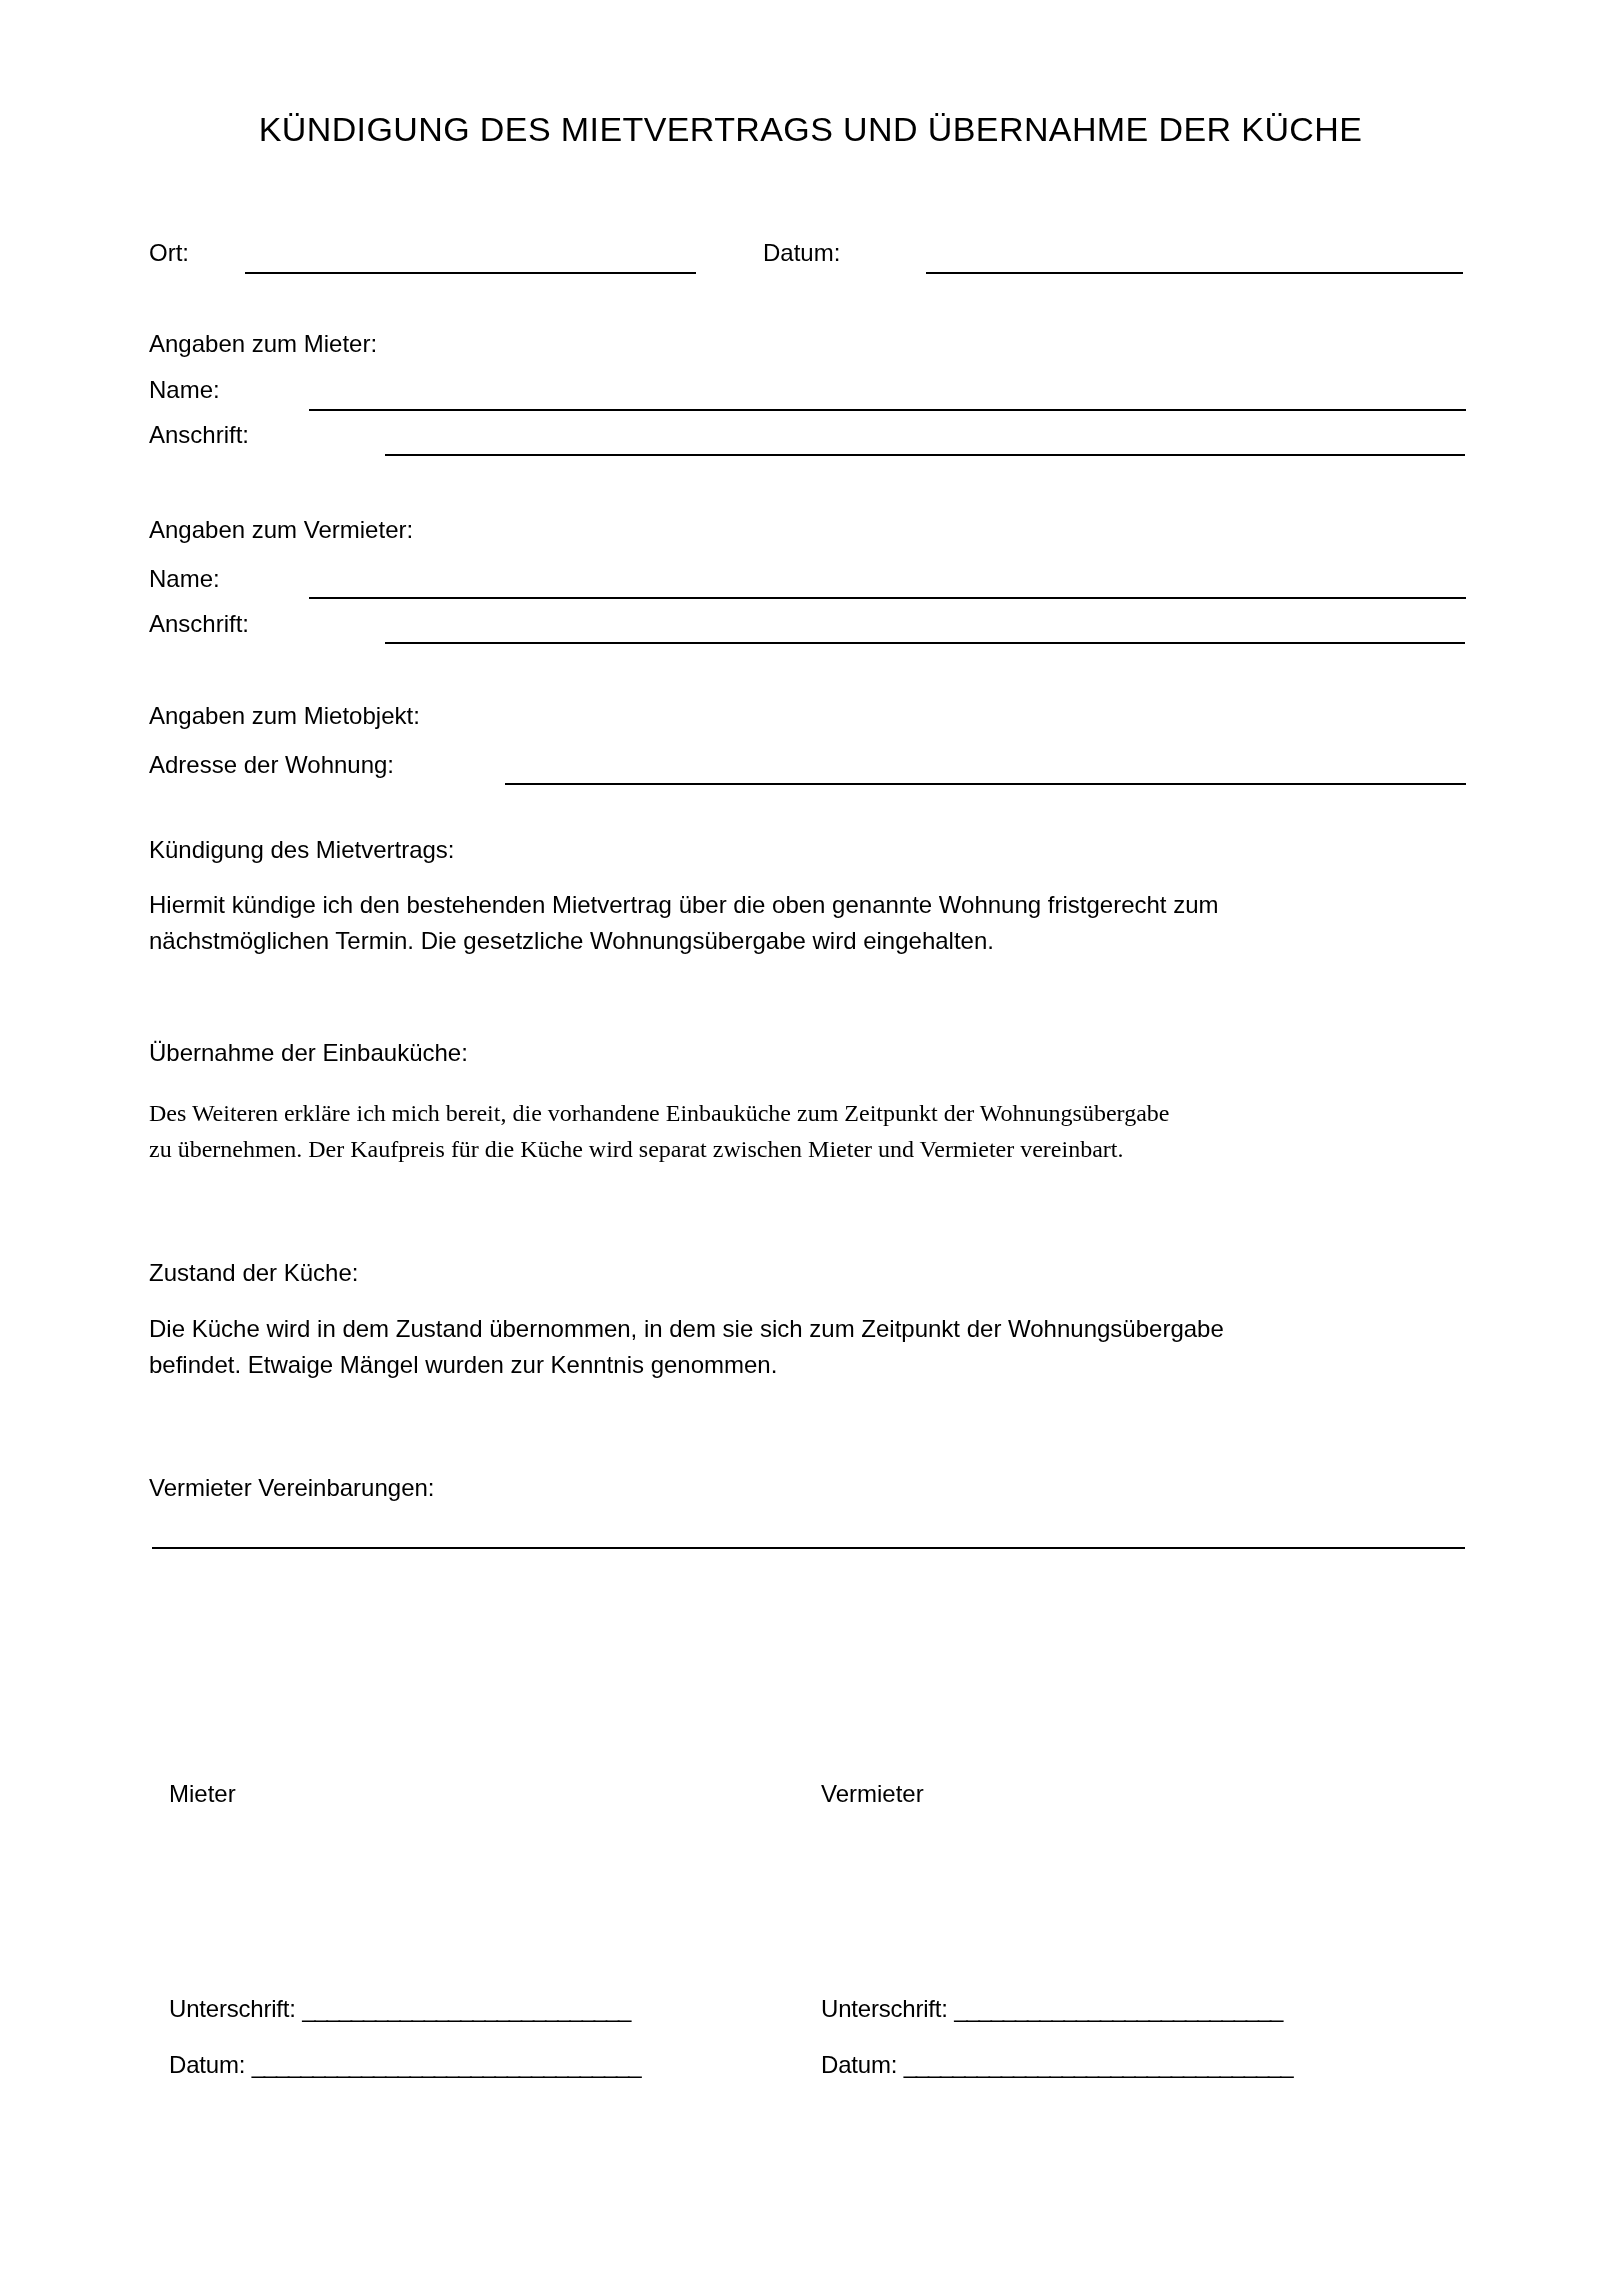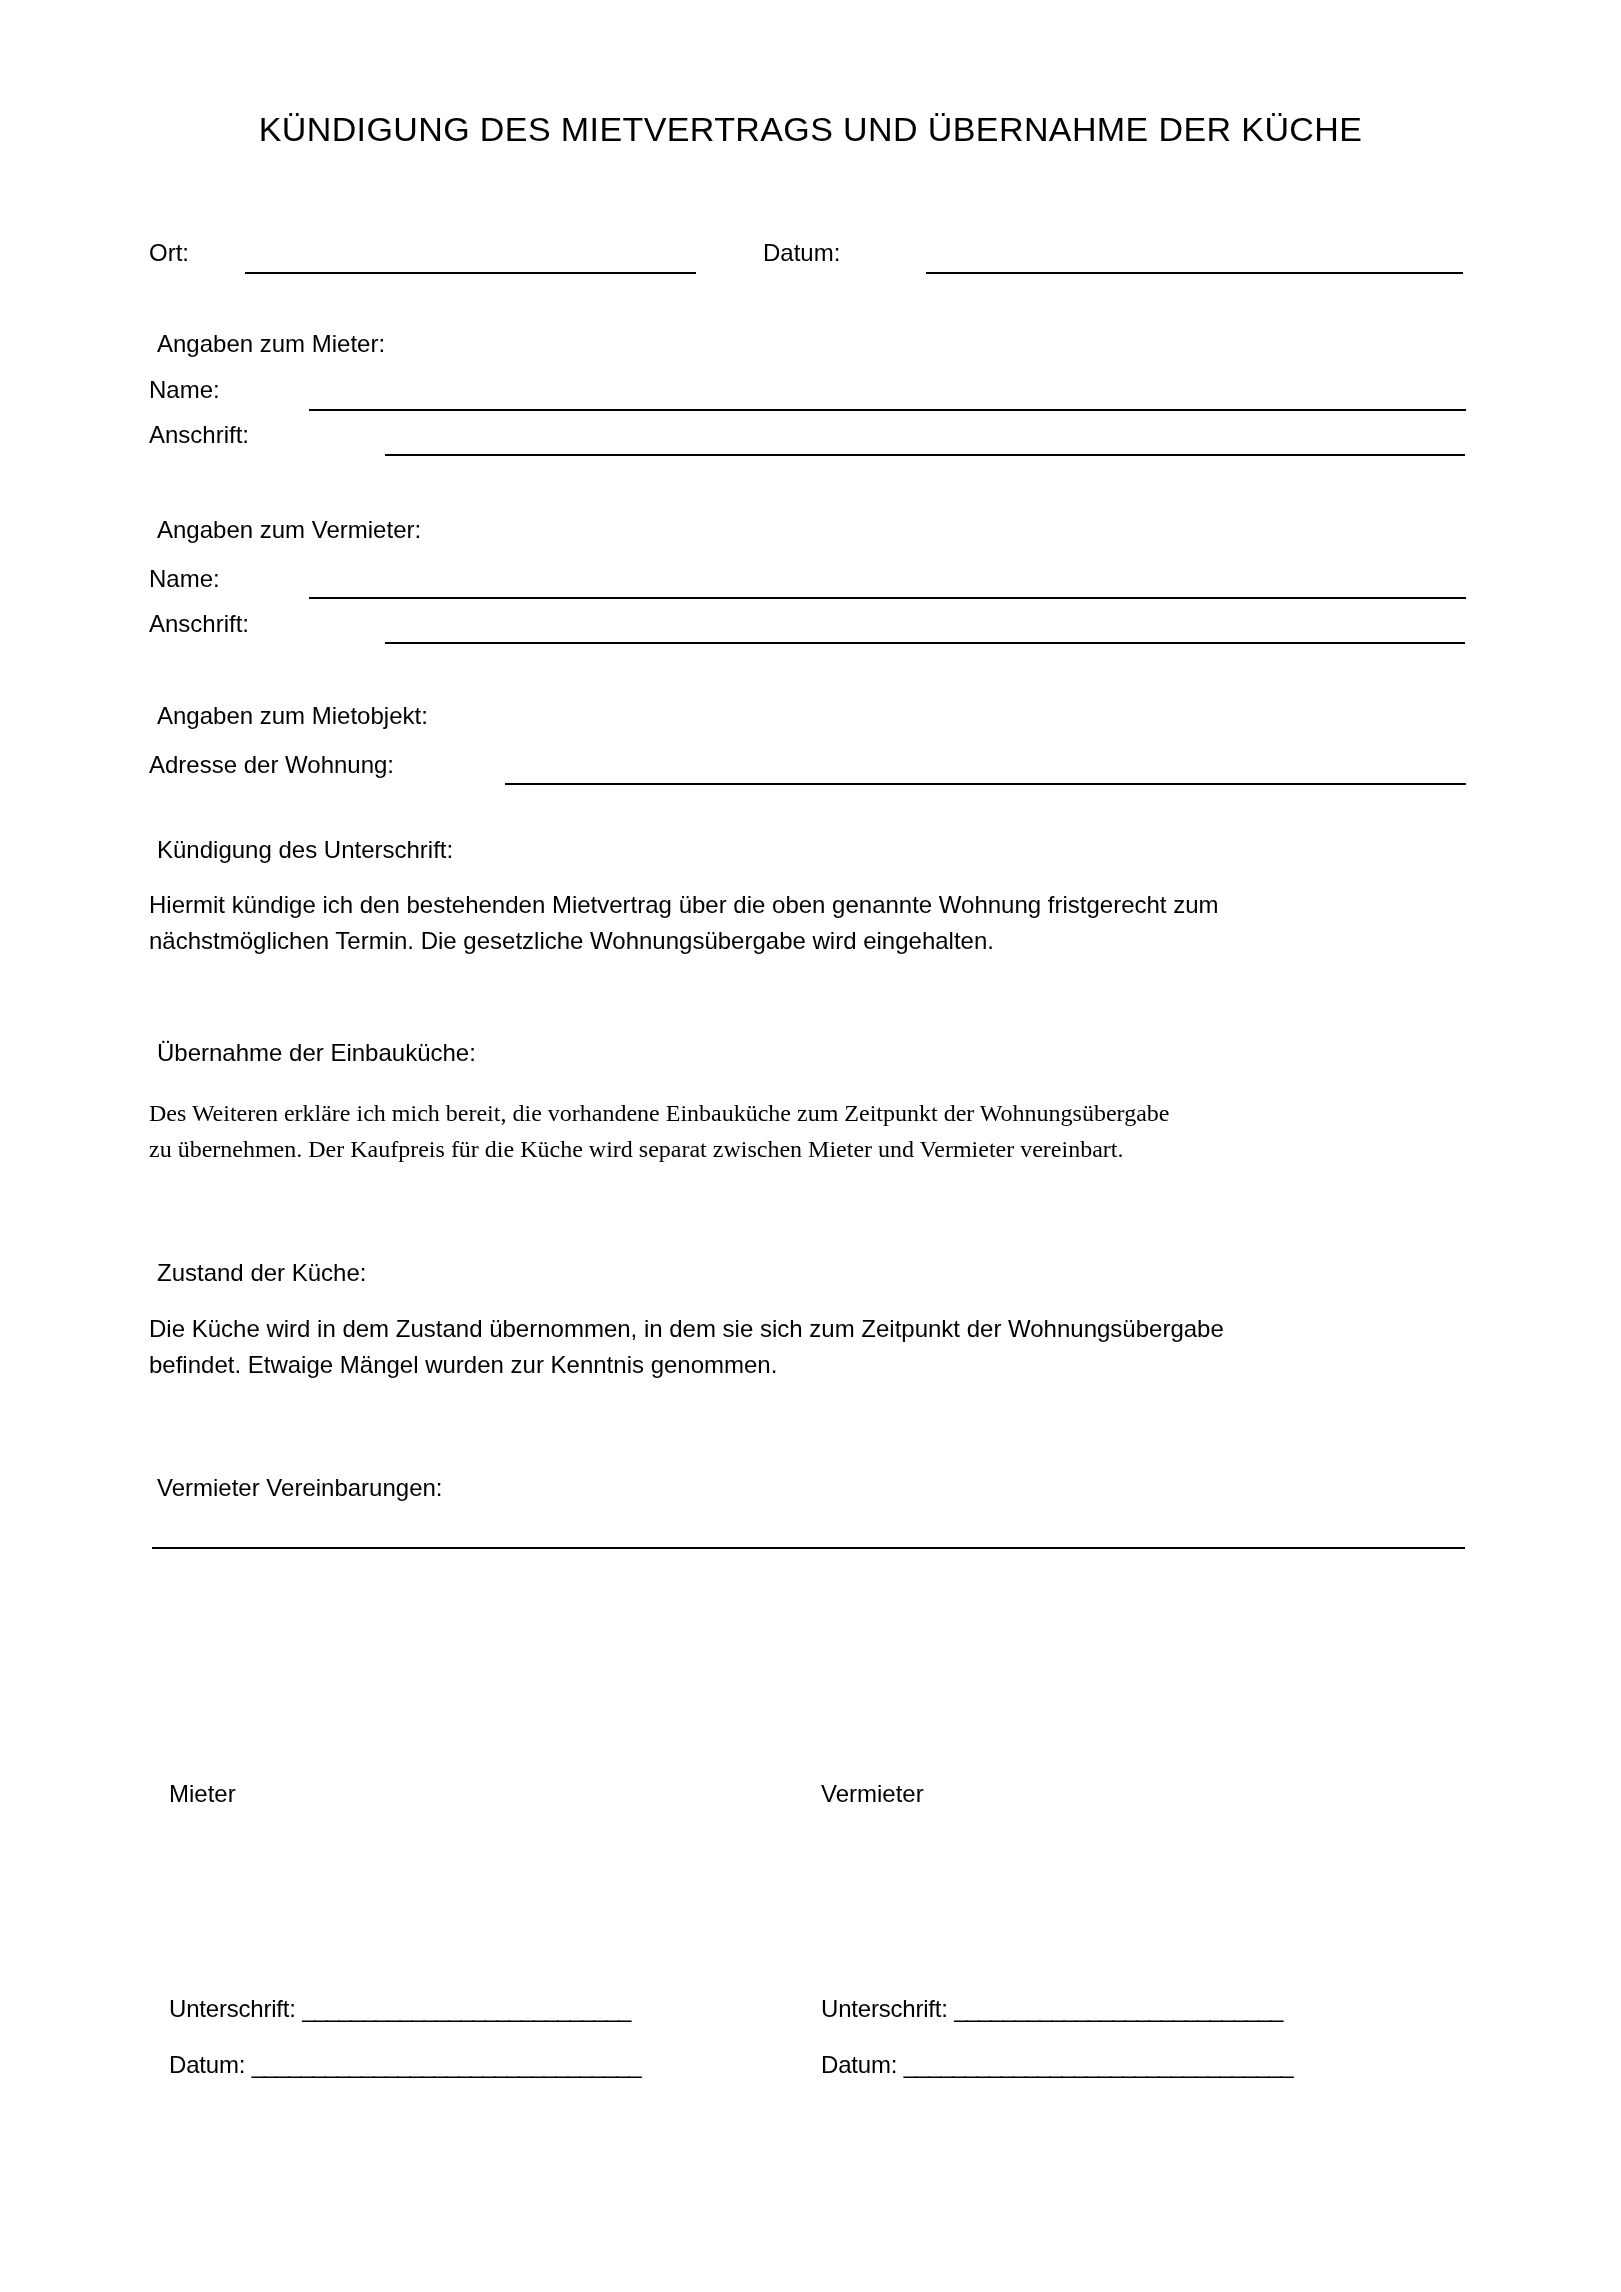--- a/index.html
+++ b/index.html
@@ -43,21 +43,20 @@
     line-height: 1.0;
     white-space: nowrap;
   }
 
   .section-head {
     position: absolute;
     left: 149px;
     font-size: 24px;
     line-height: 1.0;
     white-space: nowrap;
-    margin-left: 8px;
   }
 
   .para {
     position: absolute;
     left: 149px;
     width: 1318px;
     font-size: 24px;
     line-height: 36px;
   }
   .para .l { display: block; white-space: nowrap; }
@@ -112,21 +111,21 @@
   <div class="rule" style="left:309px; top:597px; width:1157px;"></div>
 
   <div class="row" style="top:612px;">Anschrift:</div>
   <div class="rule" style="left:385px; top:642px; width:1080px;"></div>
 
   <div class="section-head" style="top:704px;">Angaben zum Mietobjekt:</div>
 
   <div class="row" style="top:753px;">Adresse der Wohnung:</div>
   <div class="rule" style="left:505px; top:783px; width:961px;"></div>
 
-  <div class="section-head" style="top:838px;">Kündigung des Unterschrift:</div>
+  <div class="section-head" style="top:838px;">Kündigung des Mietvertrags:</div>
 
   <div class="para" style="top:887px;">
     <span class="l">Hiermit kündige ich den bestehenden Mietvertrag über die oben genannte Wohnung fristgerecht zum</span>
     <span class="l">nächstmöglichen Termin. Die gesetzliche Wohnungsübergabe wird eingehalten.</span>
   </div>
 
   <div class="section-head" style="top:1041px;">Übernahme der Einbauküche:</div>
 
   <div class="para" style="top:1095px;font-family:Liberation Serif, serif;">
     <span class="l">Des Weiteren erkläre ich mich bereit, die vorhandene Einbauküche zum Zeitpunkt der Wohnungsübergabe</span>

